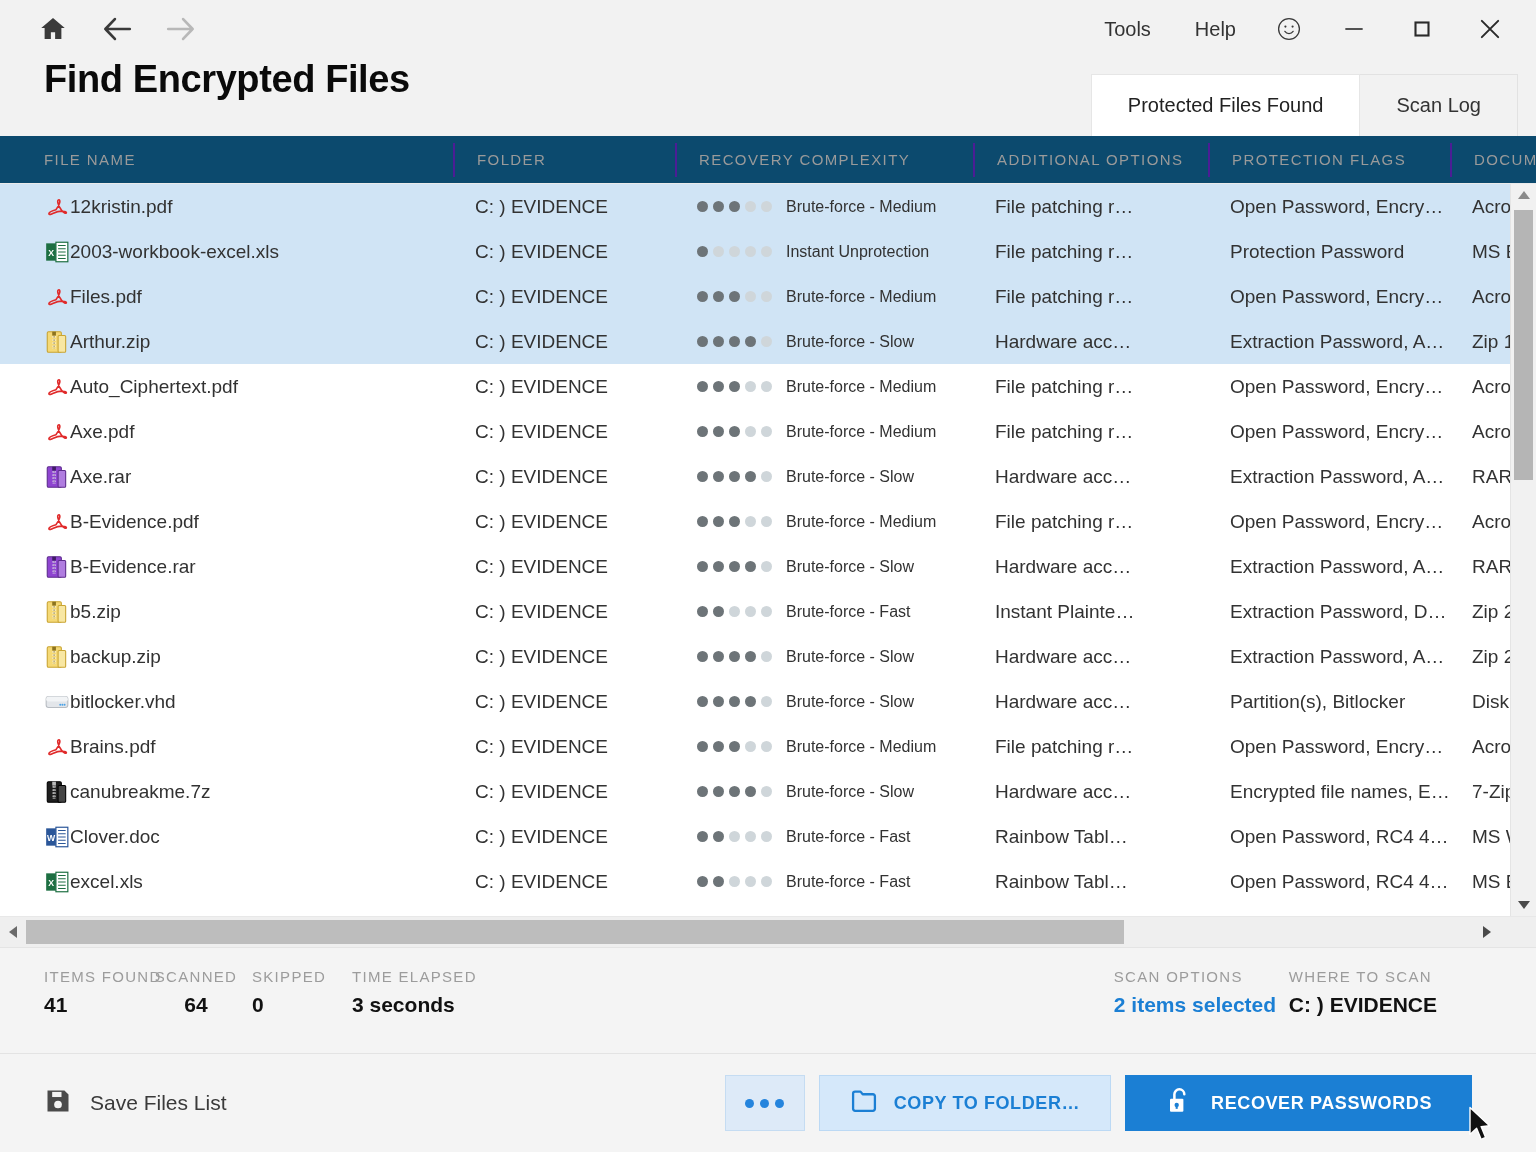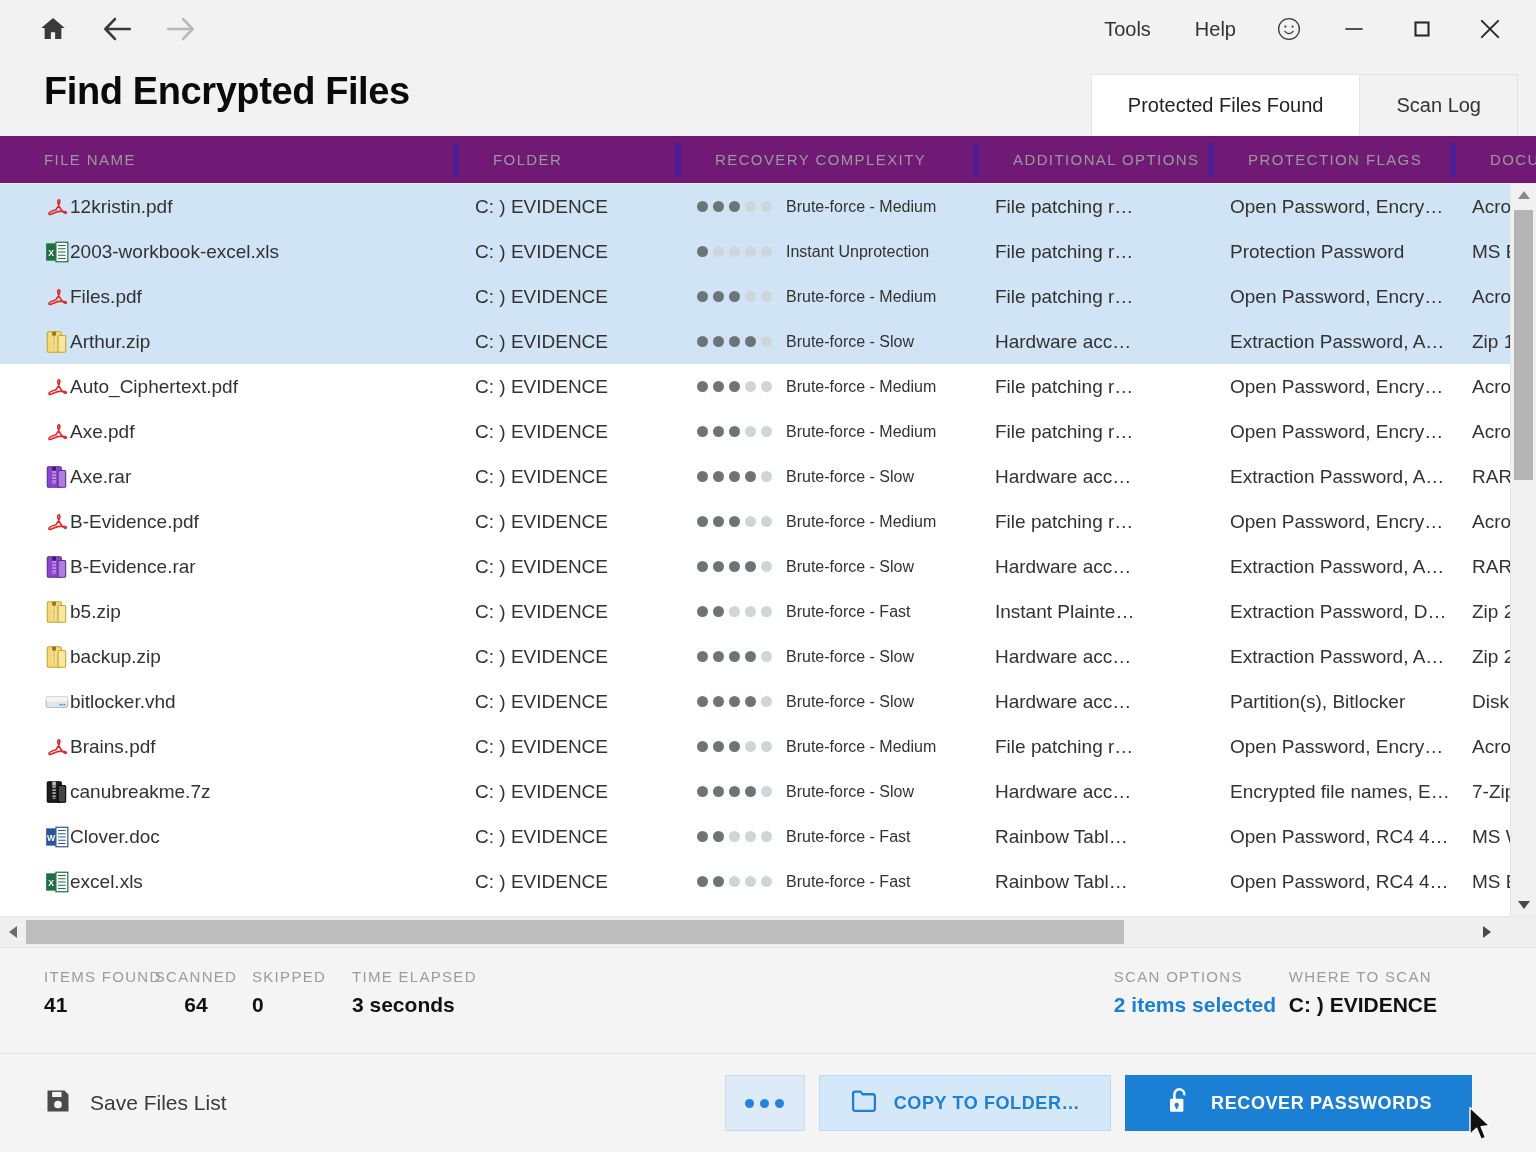--- a/index.html
+++ b/index.html
@@ -34,42 +34,42 @@
   }
   .smiley-btn { width: 62px; height: 58px; display:flex; align-items:center; justify-content:center; cursor:pointer;}
 
   
   .header {
     flex: 0 0 78px; background: #f2f2f2; position: relative;
     display: flex; align-items: flex-start; padding-left: 44px;
   }
   .page-title {
     font-size: 38px; font-weight: bold; color: #0a0a0a; letter-spacing: -0.4px;
-    line-height: 1; margin-top: 14px; text-align: center;
+    line-height: 1; margin-top: 2px; text-align: center;
   }
   .tabs {
     position: absolute; right: 18px; bottom: 0; display: flex; align-items: flex-end;
   }
   .tab {
     height: 62px; padding: 0 36px; display: flex; align-items: center; justify-content: center;
     font-size: 20px; color: #333; cursor: pointer;
     border: 1px solid #e2e2e2; border-bottom: none; background: #f2f2f2;
   }
   .tab.active { background: #ffffff; color: #222; border-color: #e6e6e6; }
   .tab + .tab { border-left: none; }
 
   
   .col-head-row {
-    flex: 0 0 48px; background: #701a75; display: flex; align-items: center;
+    flex: 0 0 48px; background: #0c4a6e; display: flex; align-items: center;
     border-bottom: 1px solid #eaeaea; position: relative; z-index: 3;
   }
   .col-head {
     font-size: 15px; letter-spacing: 1.4px; color: #9a9a9a; text-transform: uppercase;
-    padding-left: 34px; height: 34px; display: flex; align-items: center;
-    border-left: 6px solid #4c1d95; flex: 0 0 auto; white-space: nowrap; overflow: hidden;
+    padding-left: 22px; height: 34px; display: flex; align-items: center;
+    border-left: 2px solid #4c1d95; flex: 0 0 auto; white-space: nowrap; overflow: hidden;
   }
   .col-head:first-child { border-left: none; padding-left: 44px; }
 
   
   .c-name   { width: 453px; }
   .c-folder { width: 222px; }
   .c-cplx   { width: 298px; }
   .c-addl   { width: 235px; }
   .c-flags  { width: 242px; }
   .c-doc    { width: 86px; }

